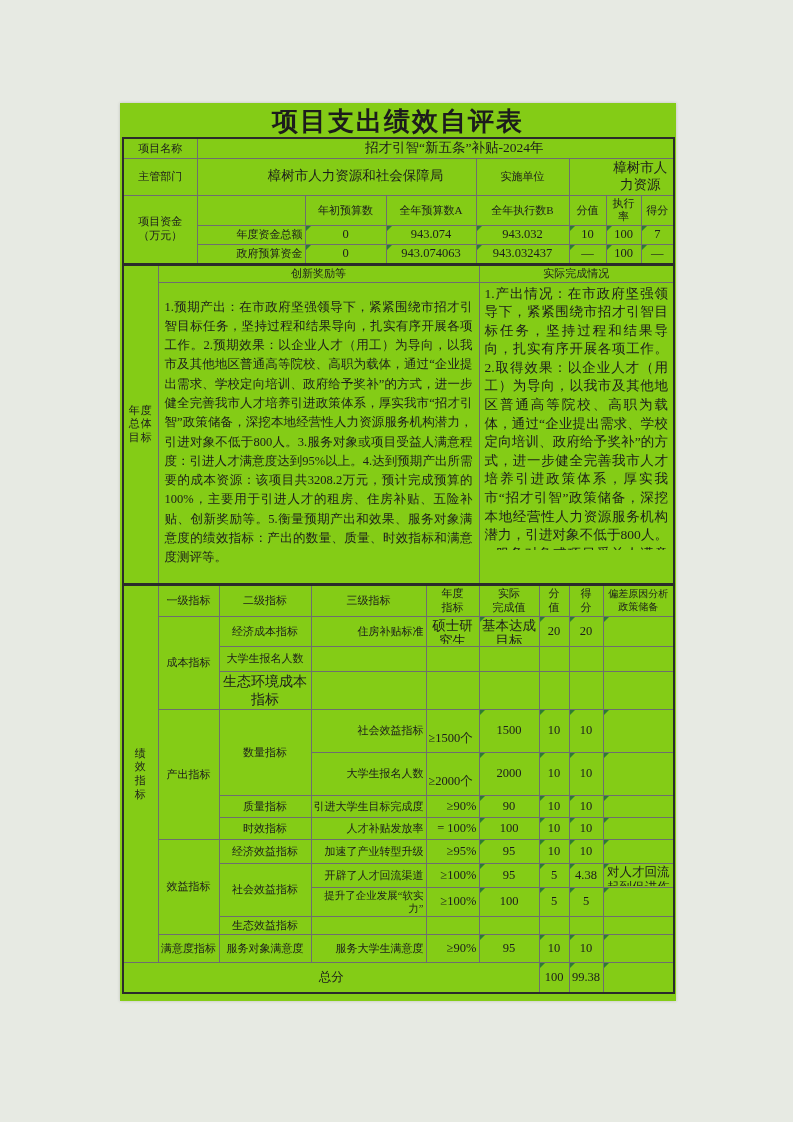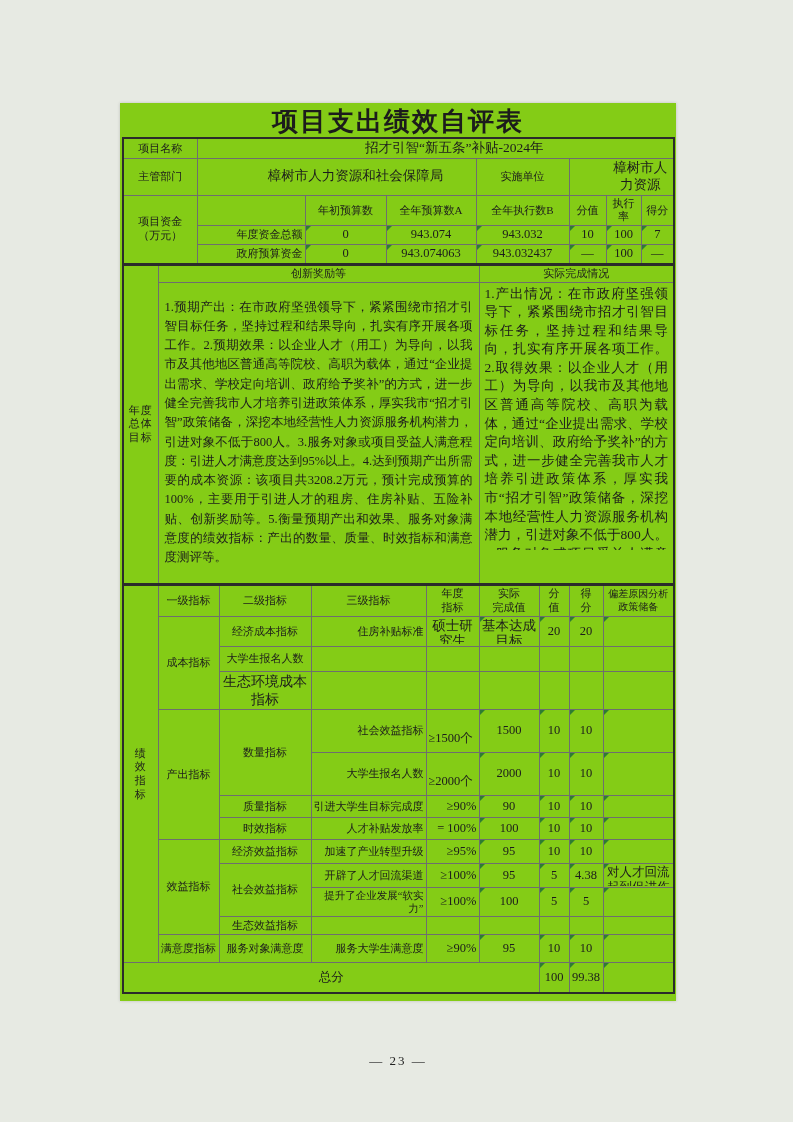--- a/index.html
+++ b/index.html
@@ -331,14 +331,13 @@
 
     <tr style="height:30px">
       <td colspan="6" class="num">总分</td>
       <td class="num g">100</td>
       <td class="num g">99.38</td>
       <td class="g"></td>
     </tr>
   </tbody>
     </table>
 
-  <div class="page-num">— 23 —</div>
 </div>
 
 </body></html>

